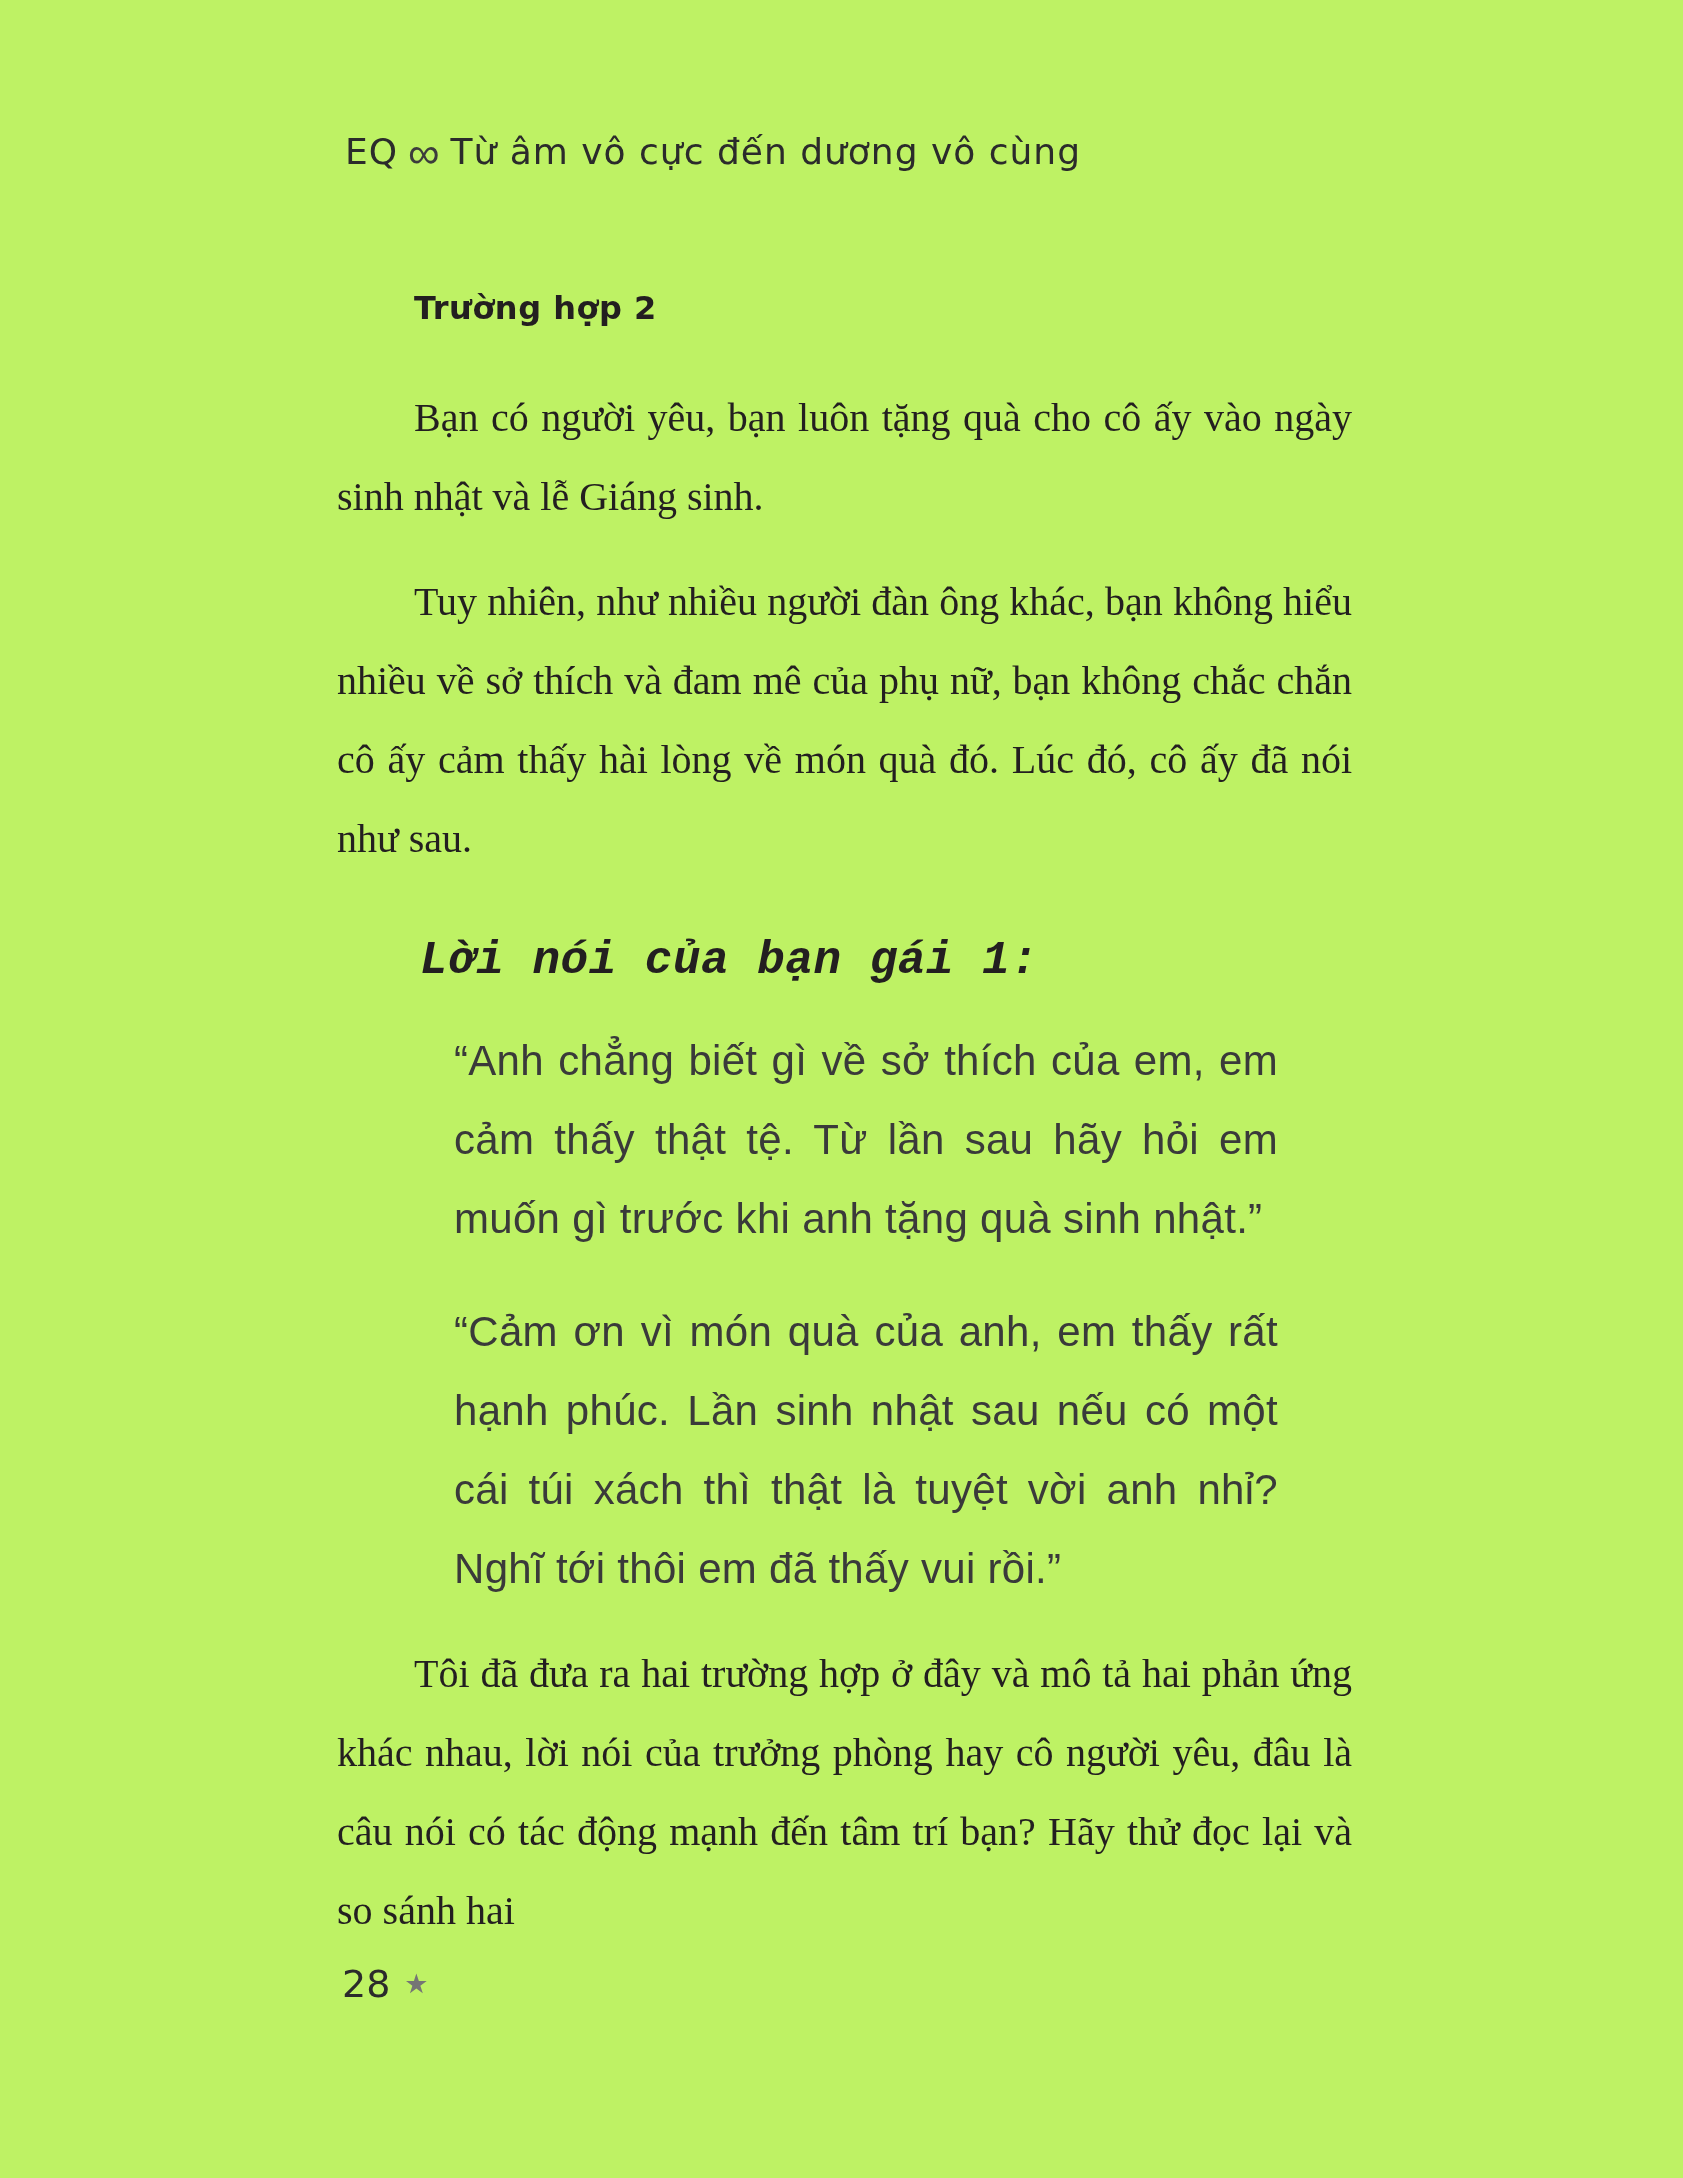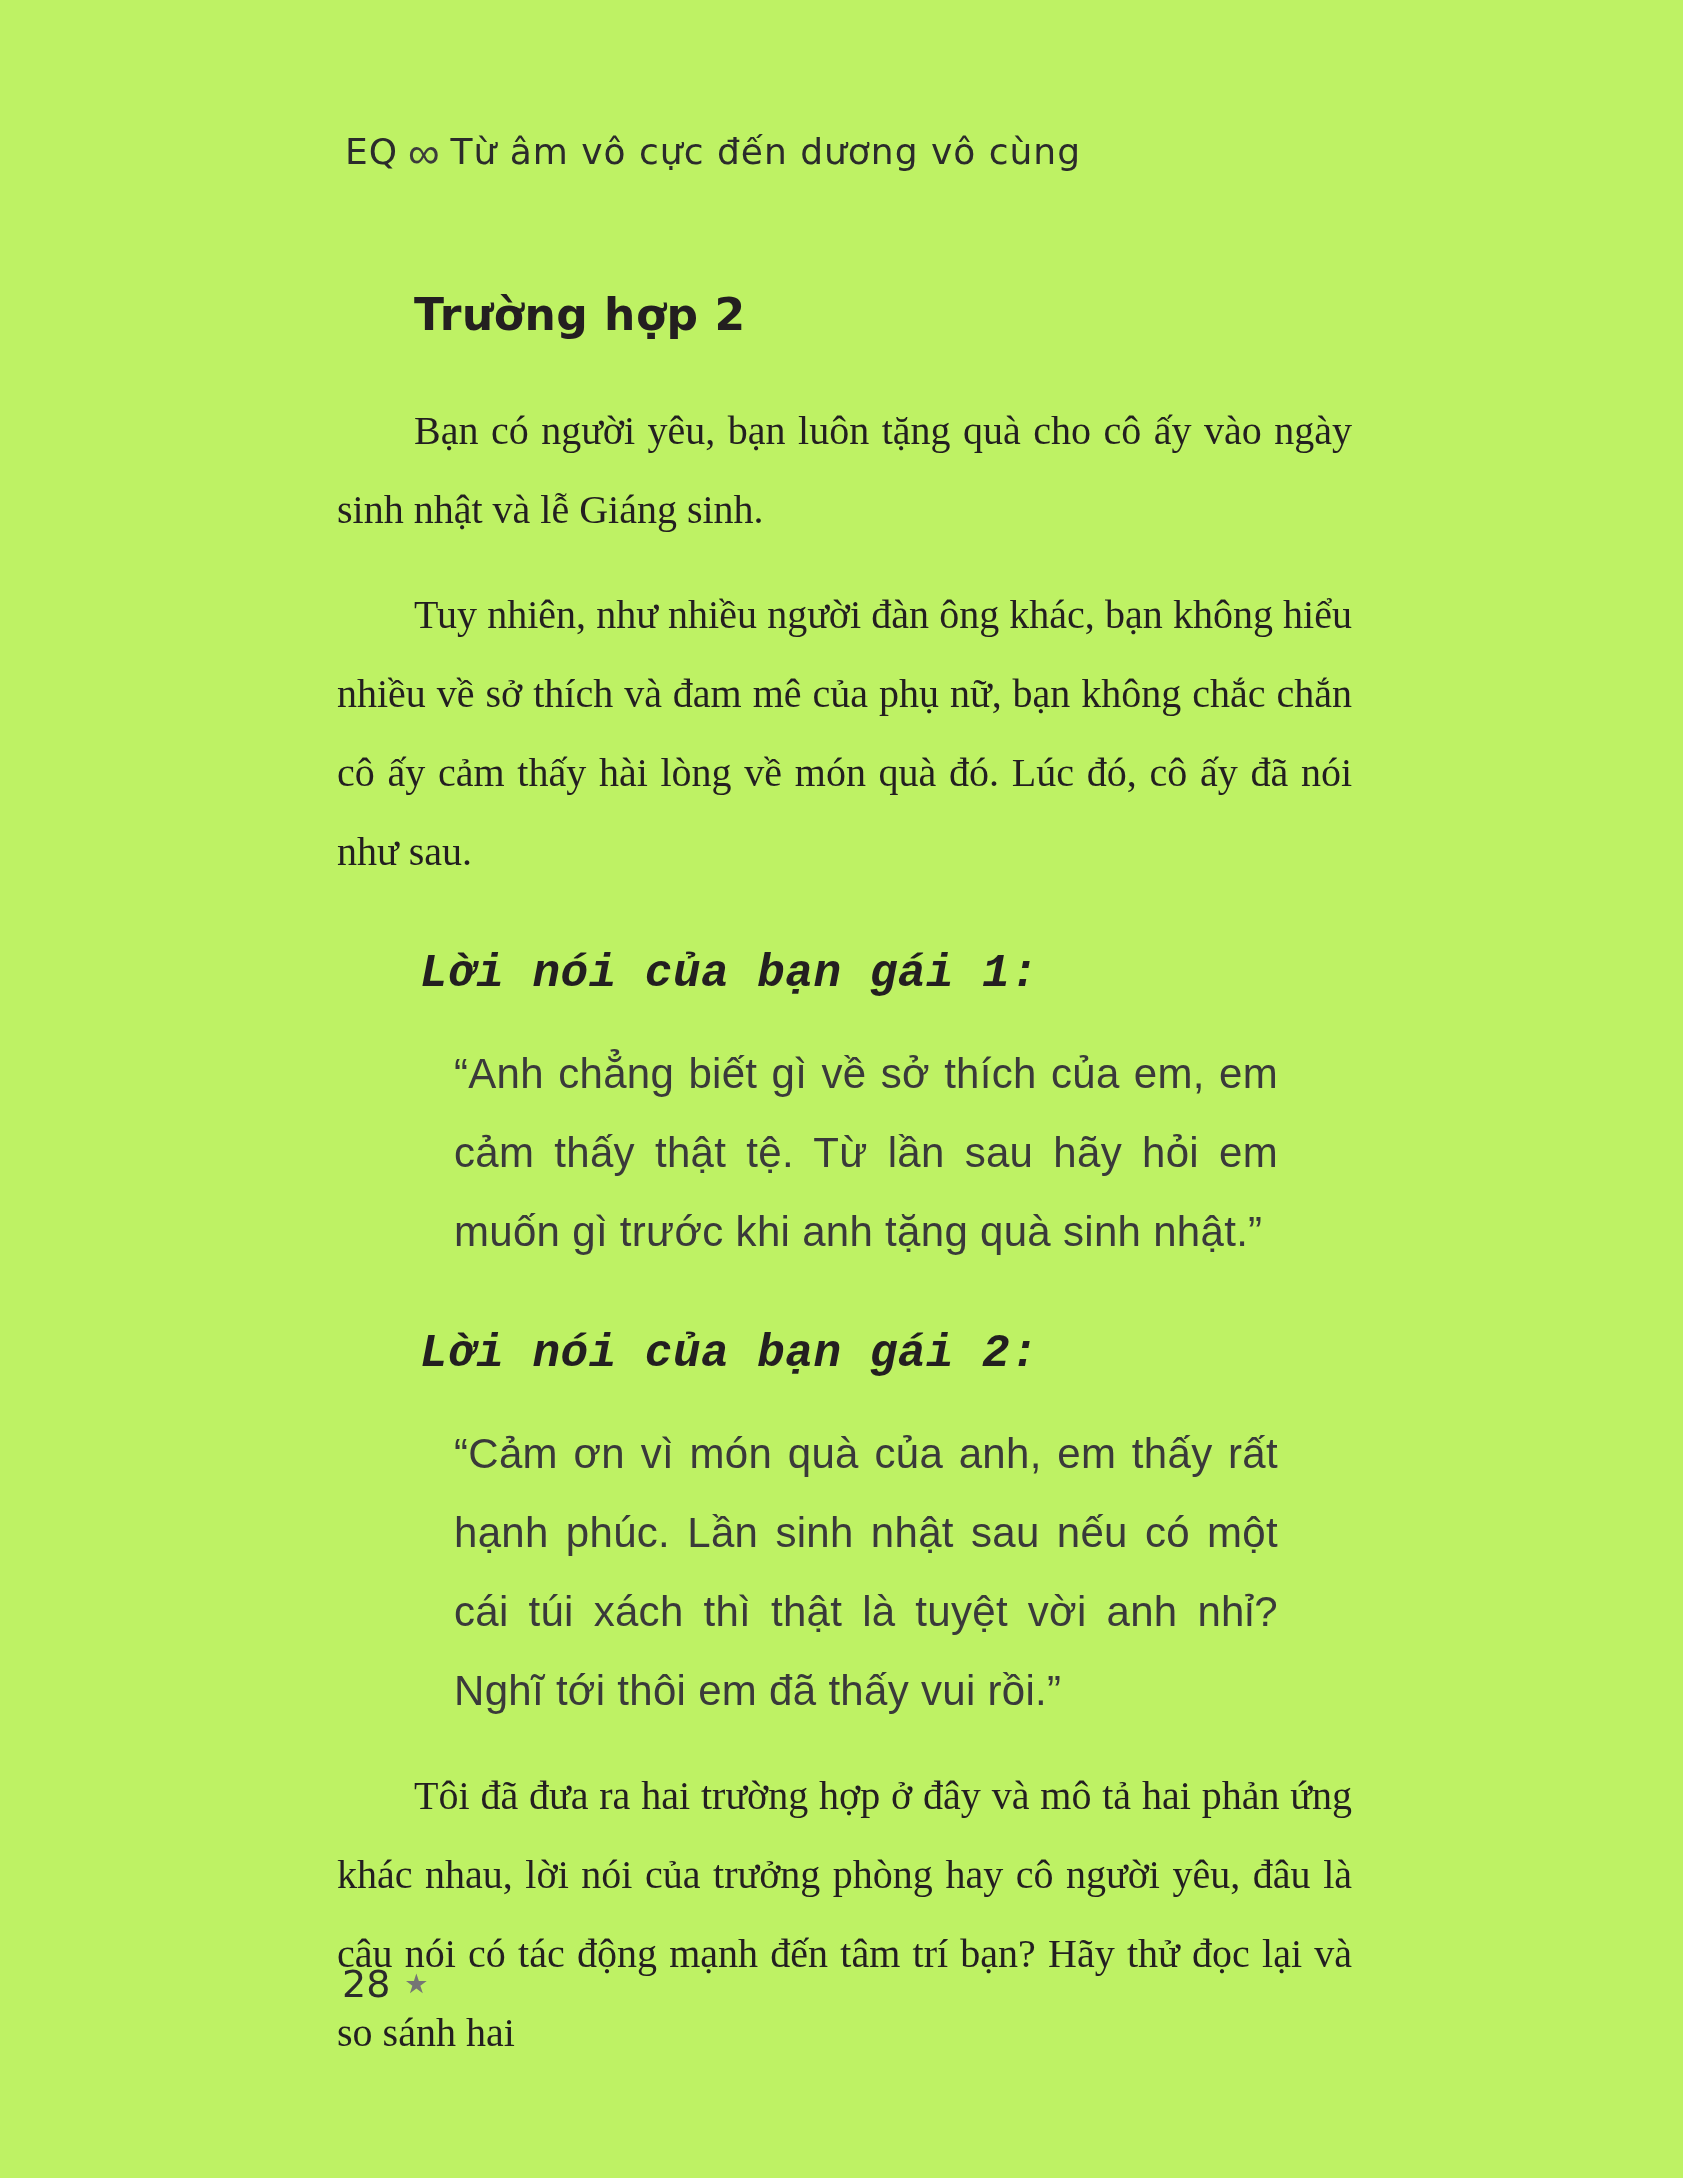--- a/index.html
+++ b/index.html
@@ -33,21 +33,21 @@
   .running-header .infinity {
     display: inline-block;
     font-size: 44px;
     font-weight: 300;
     color: #3c3c3c;
     margin: 0 10px;
     vertical-align: -4px;
   }
   .section-heading {
     font-family: "DejaVu Sans", sans-serif;
-    font-size: 44px;
+    font-size: 32px;
     font-weight: 700;
     margin: 111px 0 0 77px;
     letter-spacing: 0.5px;
   }
   p.body-par {
     font-family: "Liberation Serif", serif;
     font-size: 40px;
     line-height: 79px;
     text-align: justify;
     text-indent: 77px;
@@ -103,21 +103,20 @@
     <div class="section-heading">Trường hợp 2</div>
 
     <p class="body-par first">Bạn có người yêu, bạn luôn tặng quà cho cô ấy vào ngày sinh nhật và lễ Giáng sinh.</p>
 
     <p class="body-par">Tuy nhiên, như nhiều người đàn ông khác, bạn không hiểu nhiều về sở thích và đam mê của phụ nữ, bạn không chắc chắn cô ấy cảm thấy hài lòng về món quà đó. Lúc đó, cô ấy đã nói như sau.</p>
 
     <div class="quote-heading">Lời nói của bạn gái 1:</div>
 
     <p class="quote-text">“Anh chẳng biết gì về sở thích của em, em cảm thấy thật tệ. Từ lần sau hãy hỏi em muốn gì trước khi anh tặng quà sinh nhật.”</p>
 
-    <div class="quote-heading">Lời nói của bạn gái 2:</div>
 
     <p class="quote-text">“Cảm ơn vì món quà của anh, em thấy rất hạnh phúc. Lần sinh nhật sau nếu có một cái túi xách thì thật là tuyệt vời anh nhỉ? Nghĩ tới thôi em đã thấy vui rồi.”</p>
 
     <p class="body-par">Tôi đã đưa ra hai trường hợp ở đây và mô tả hai phản ứng khác nhau, lời nói của trưởng phòng hay cô người yêu, đâu là câu nói có tác động mạnh đến tâm trí bạn? Hãy thử đọc lại và so sánh hai</p>
 
   </div>
 
   <div class="footer">
     <span>28</span><span class="star">★</span>
   </div>

